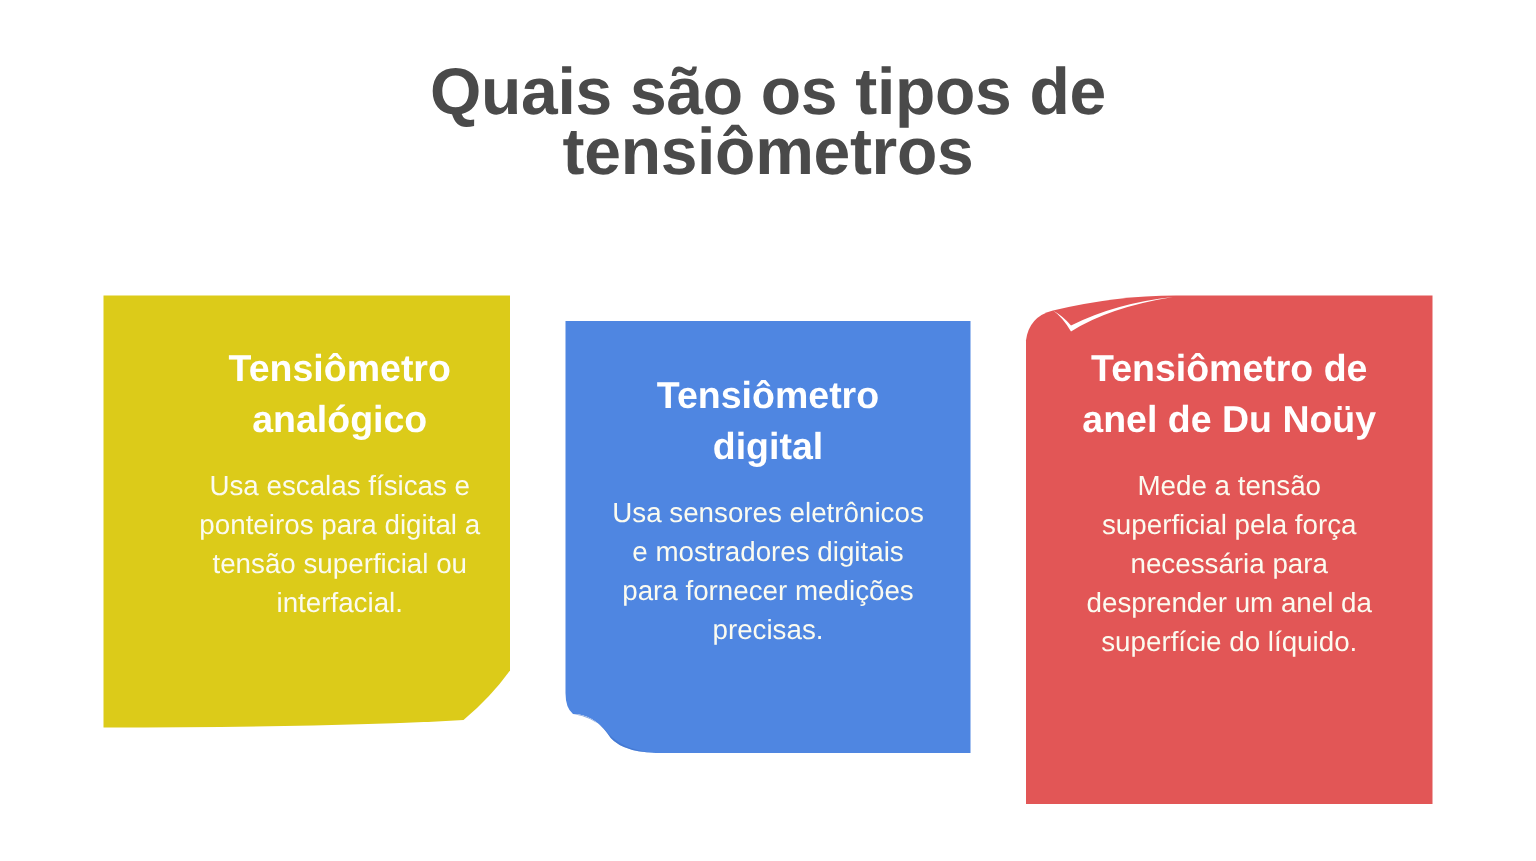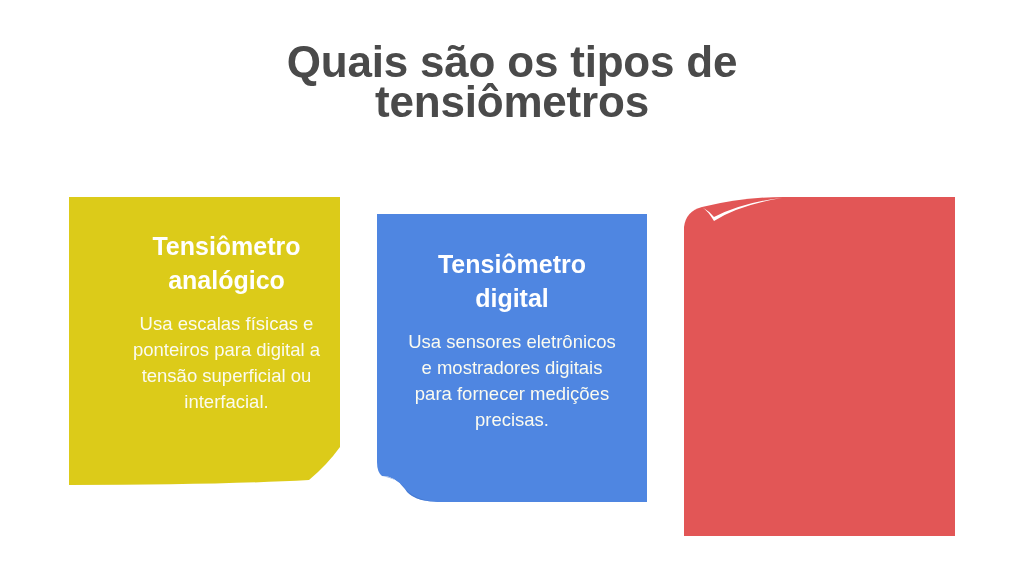--- a/index.html
+++ b/index.html
@@ -95,13 +95,17 @@
     <div class="heading">Tensiômetro digital</div>
     <div class="desc">Usa sensores eletrônicos e mostradores digitais para fornecer medições precisas.</div>
   </div>
 </div>
 
 <div class="card" id="card-2">
   <svg class="bg" width="271" height="339" viewBox="0 0 271 339">
     <path d="M0,30 Q2,14 18,10 Q60,0 100,0 L271,0 L271,339 L0,339 Z" fill="#e25656"></path>
     <path d="M18,10 Q24,14 30,24 Q55,8 98,1 Q60,5 30,20 Q25,14 18,10 Z" fill="#ffffff"></path>
   </svg>
+  <div class="content">
+    <div class="heading">Tensiômetro de anel de Du Noüy</div>
+    <div class="desc">Mede a tensão superficial pela força necessária para desprender um anel da superfície do líquido.</div>
+  </div>
 </div>
 
 </body></html>

